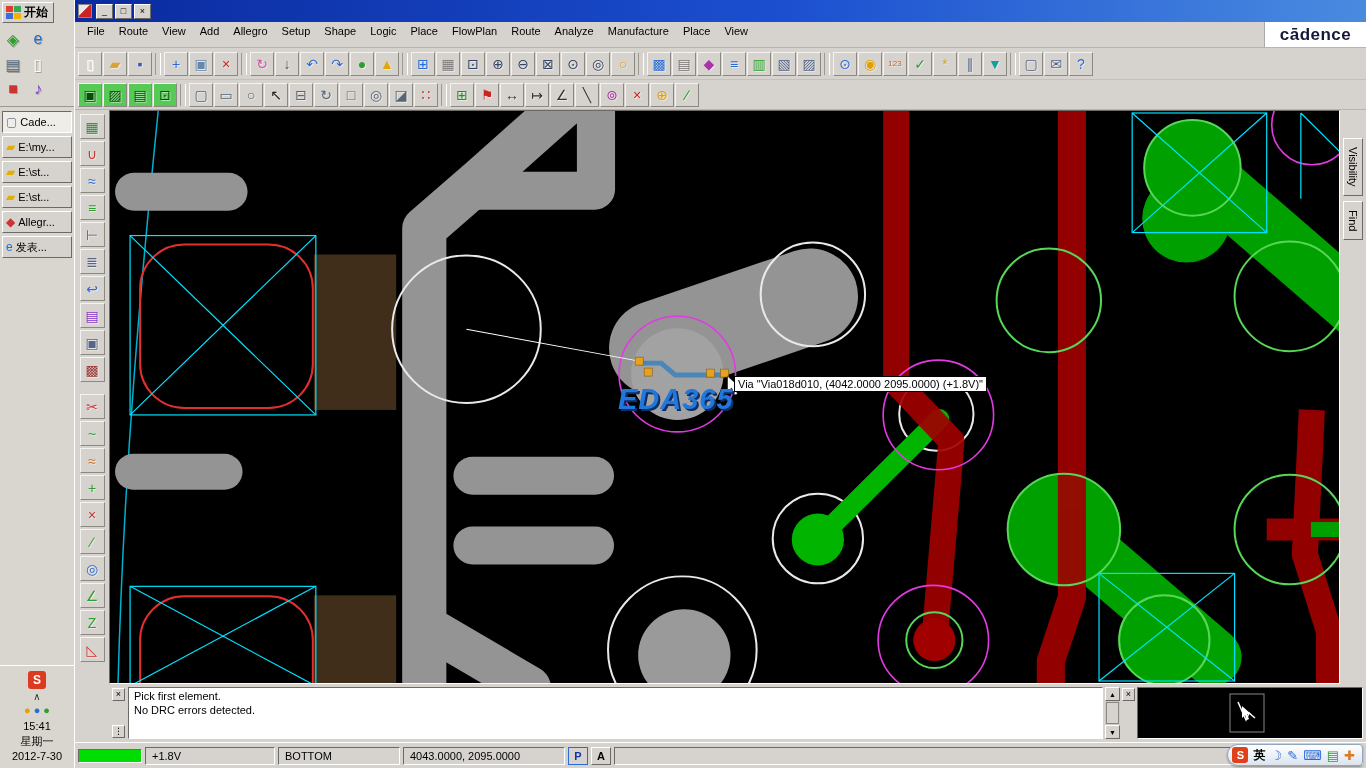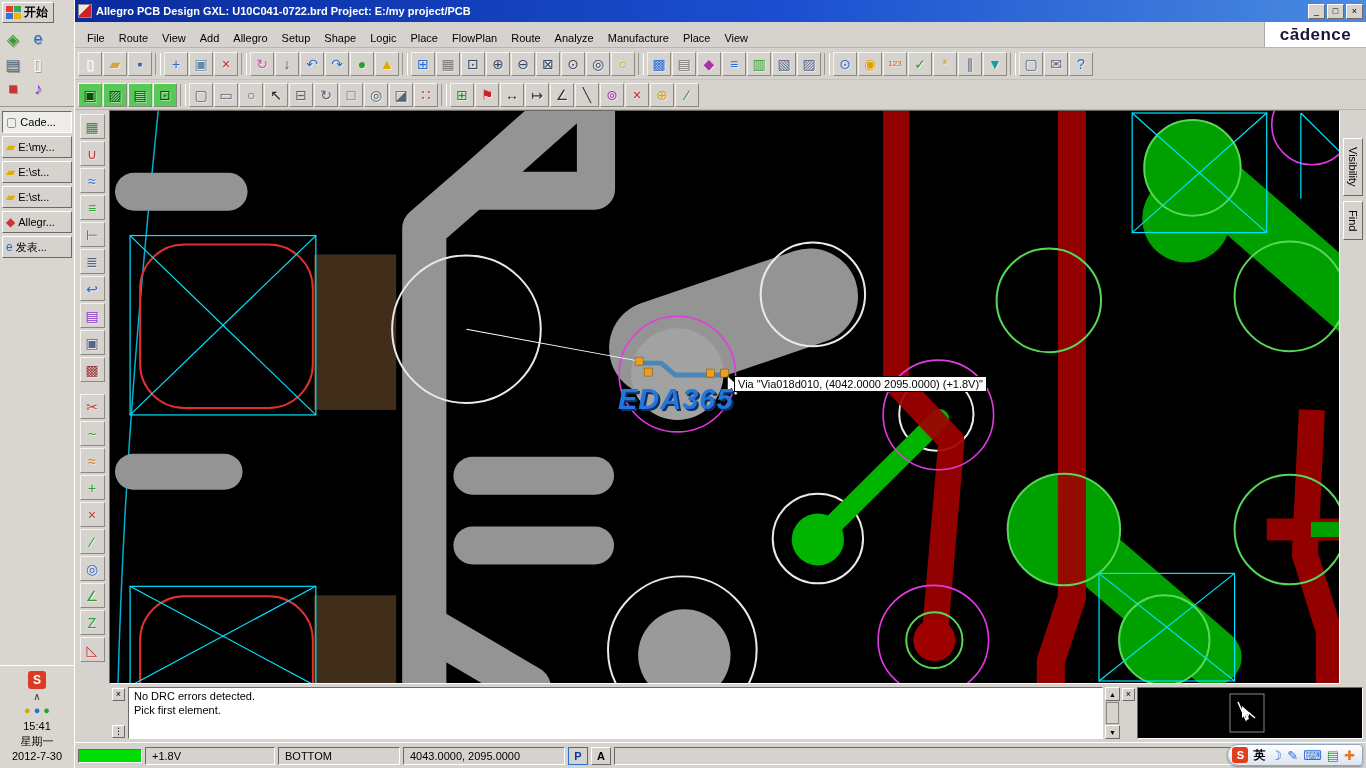--- a/index.html
+++ b/index.html
@@ -37,21 +37,21 @@
   
   .app{position:absolute;left:75px;top:0;right:0;bottom:0;display:flex;flex-direction:column;background:#d6d3ce;}
   .titlebar{height:22px;background:linear-gradient(90deg,#0a2a9e 0%,#1b4fd0 55%,#4a8be0 100%);
     display:flex;align-items:center;gap:4px;padding:0 3px;color:#fff;font-weight:bold;font-size:11px;}
   .app-icon{width:14px;height:14px;background:linear-gradient(135deg,#e8e8e8 45%,#cc2222 46%);border:1px solid #888;}
   .title-text{flex:1;white-space:nowrap;overflow:hidden;}
   .win-btns{display:flex;gap:2px;}
   .win-btns button{width:17px;height:15px;font-size:9px;line-height:10px;padding:0;background:#d6d3ce;
     border:1px solid;border-color:#fff #6d6a65 #6d6a65 #fff;color:#000;}
   .menurow{height:26px;display:flex;align-items:stretch;background:#d6d3ce;border-bottom:1px solid #b8b5ae;}
-  .menubar{flex:1;display:flex;align-items:flex-end;padding-left:5px;}
+  .menubar{flex:1;display:flex;align-items:flex-start;padding-left:5px;}
   .menu-item{padding:3px 7px;}
   .brand{width:102px;background:#fff;display:flex;align-items:center;justify-content:center;font-weight:bold;
     font-size:17px;color:#17173a;border-left:1px solid #aaa;letter-spacing:.5px;}
   .toolbar{display:flex;align-items:center;padding:2px 3px;gap:1px;background:#d6d3ce;}
   .row1{height:32px;border-bottom:1px solid #c4c1ba;}
   .row2{height:30px;border-bottom:1px solid #b8b5ae;}
   .tbtn{width:24px;height:24px;display:flex;align-items:center;justify-content:center;font-size:14px;
     background:#d6d3ce;border:1px solid;border-color:#f4f3ef #8a8880 #8a8880 #f4f3ef;padding:0;
     text-shadow:1px 1px 0 rgba(255,255,255,.5);}
   .tsep{width:6px;height:22px;border-left:1px solid #9a9890;border-right:1px solid #fff;margin:0 2px;}
@@ -173,21 +173,20 @@
         <div>星期一</div>
         <div>2012-7-30</div>
       </div>
     </div>
   </div>
 
   <div class="app">
 
     <div class="titlebar">
       <span class="app-icon"></span>
-      <span class="title-text">Allegro PCB Design GXL: U10C041-0722.brd Project: E:/my project/PCB</span>
       <span class="win-btns">
         <button>_</button>
         <button>□</button>
         <button>×</button>
       </span>
     </div>
 
     <div class="menurow">
       <div class="menubar">
           <span class="menu-item">File</span>
@@ -417,22 +416,22 @@
             <div class="side-tab">Find</div>
           </div>
         </div>
 
         <div class="console-row">
           <div class="con-btns">
             <button>×</button>
             <button>⋮</button>
           </div>
           <div class="console">
+              <div>Pick first element.</div>
               <div>No DRC errors detected.</div>
-              <div>Pick first element.</div>
             </div>
           <div class="vscroll">
             <button>▲</button>
             <div class="thumb"></div>
             <button>▼</button>
           </div>
           <button class="wv-close">×</button>
           <div class="worldview">
             <svg viewBox="0 0 224 50" width="100%" height="100%">
               <rect width="224" height="50" fill="#000000"></rect>

